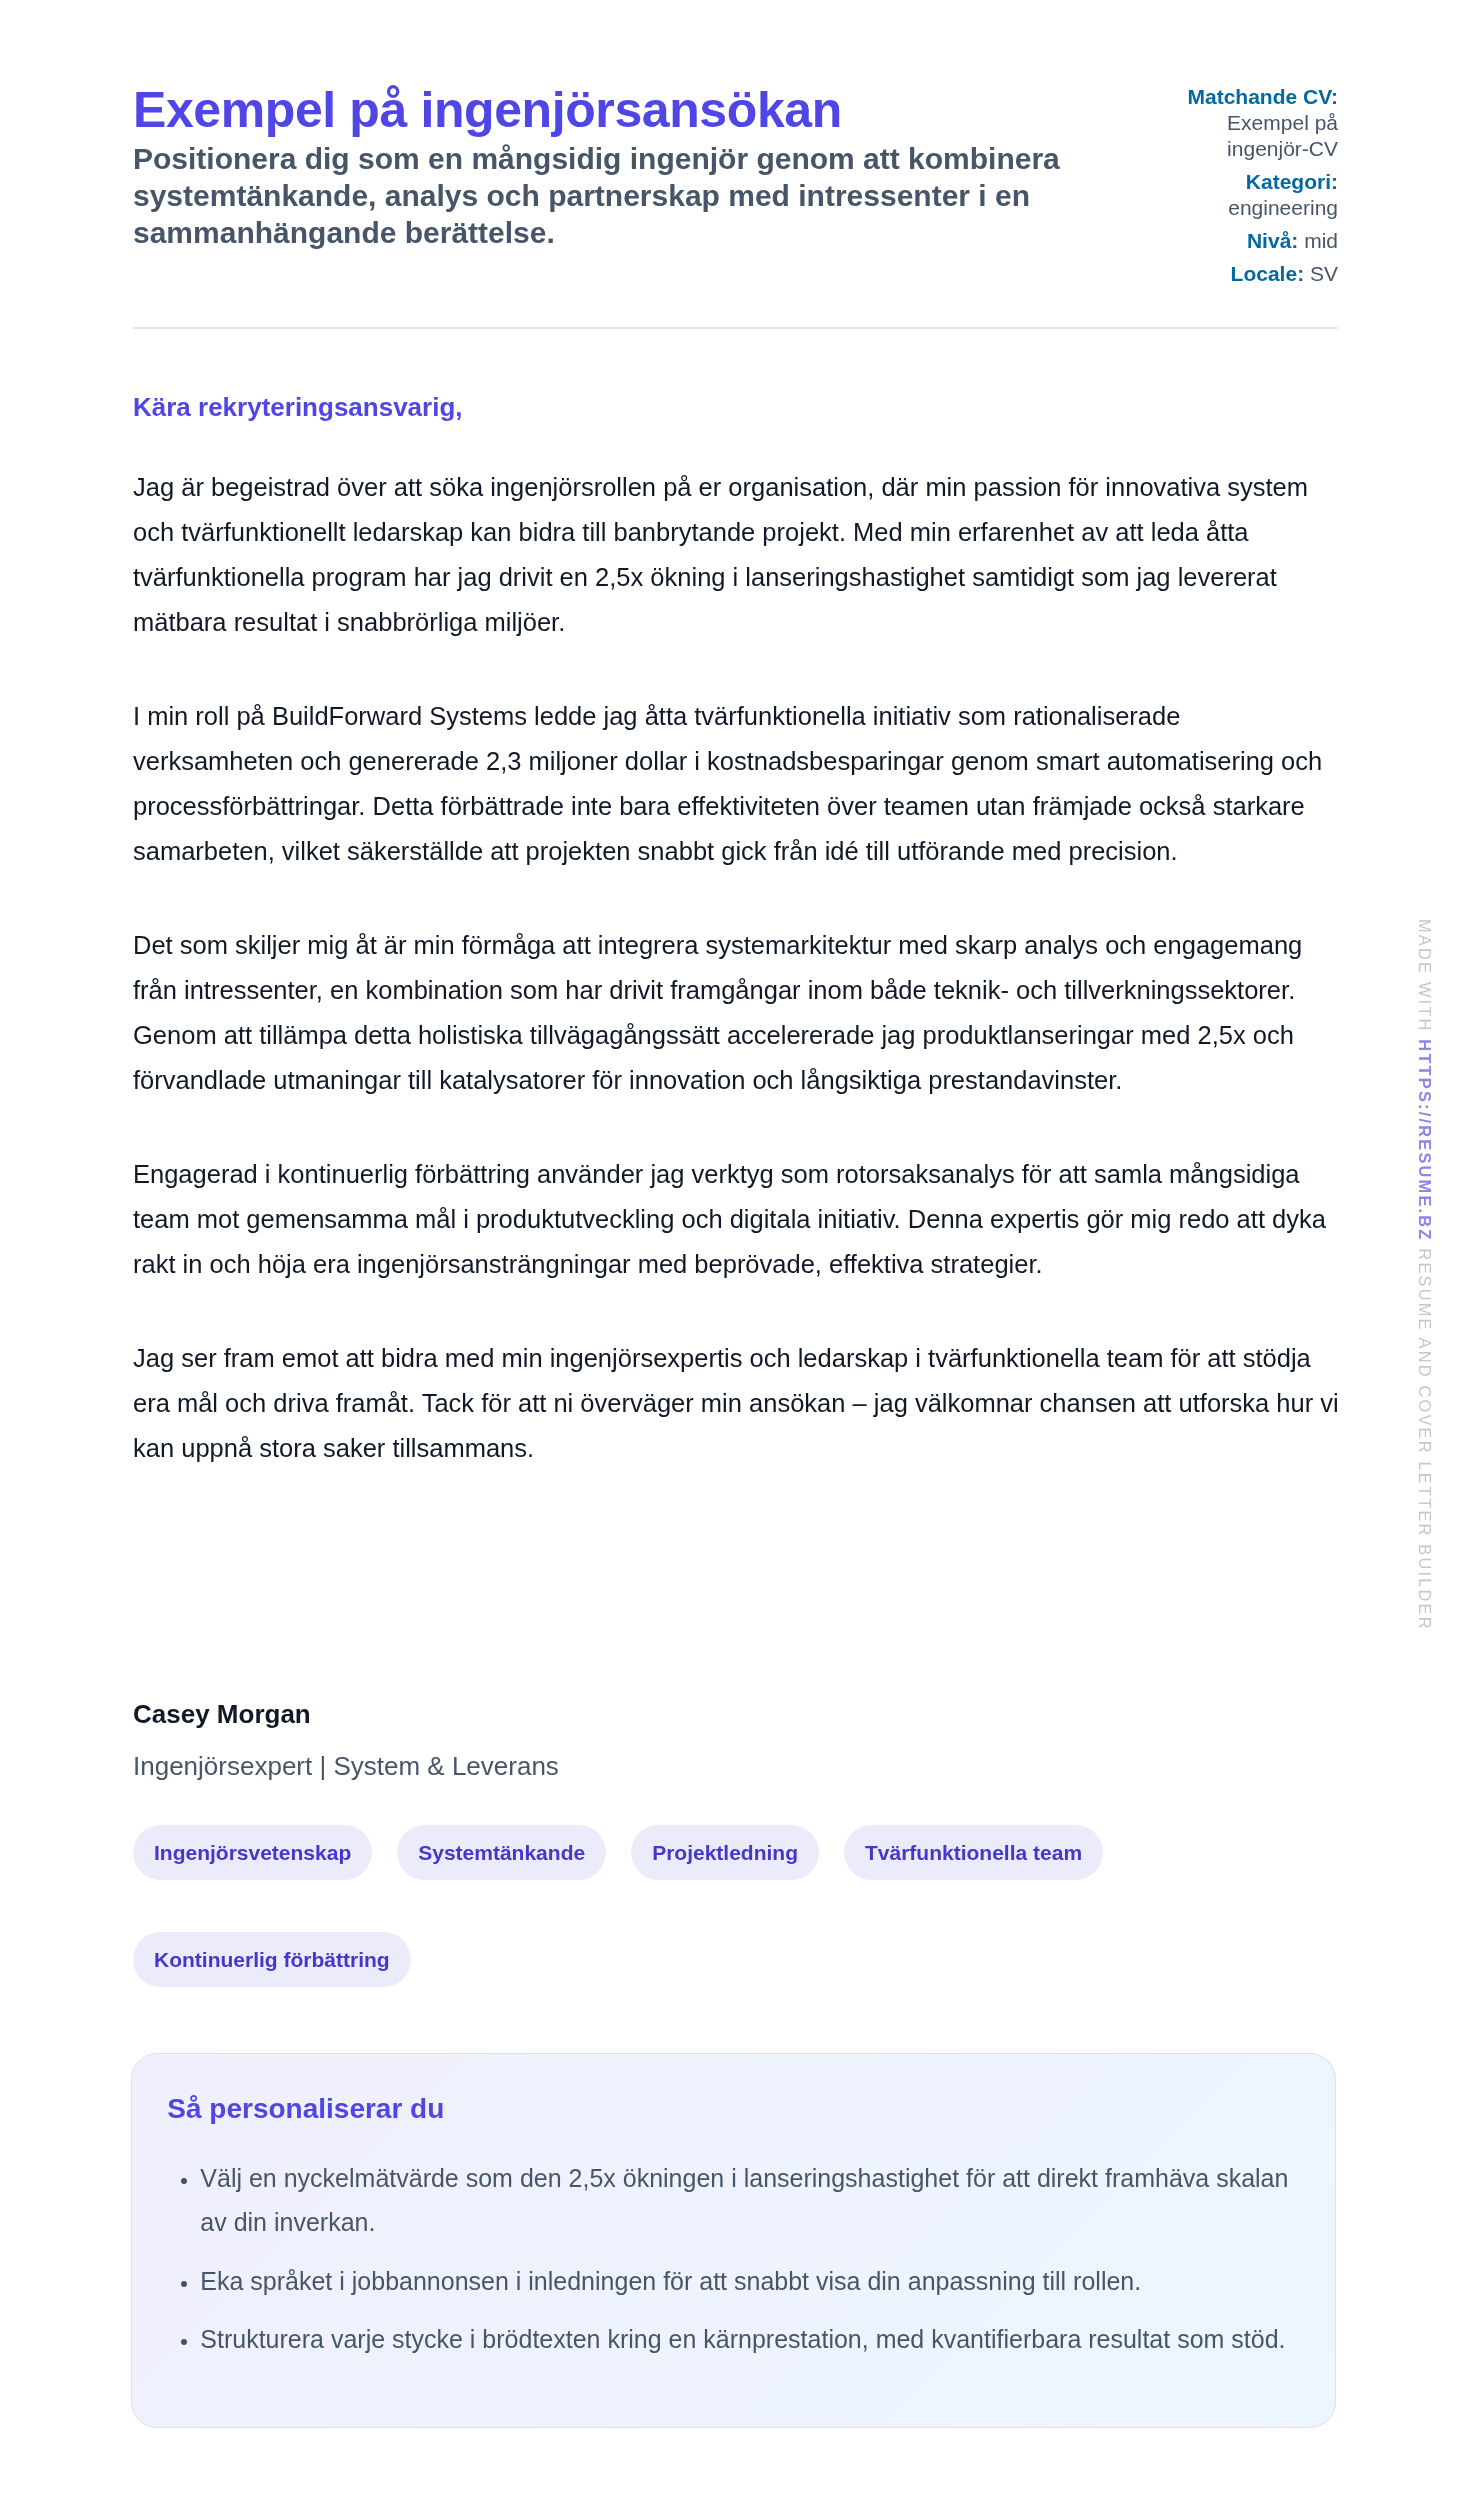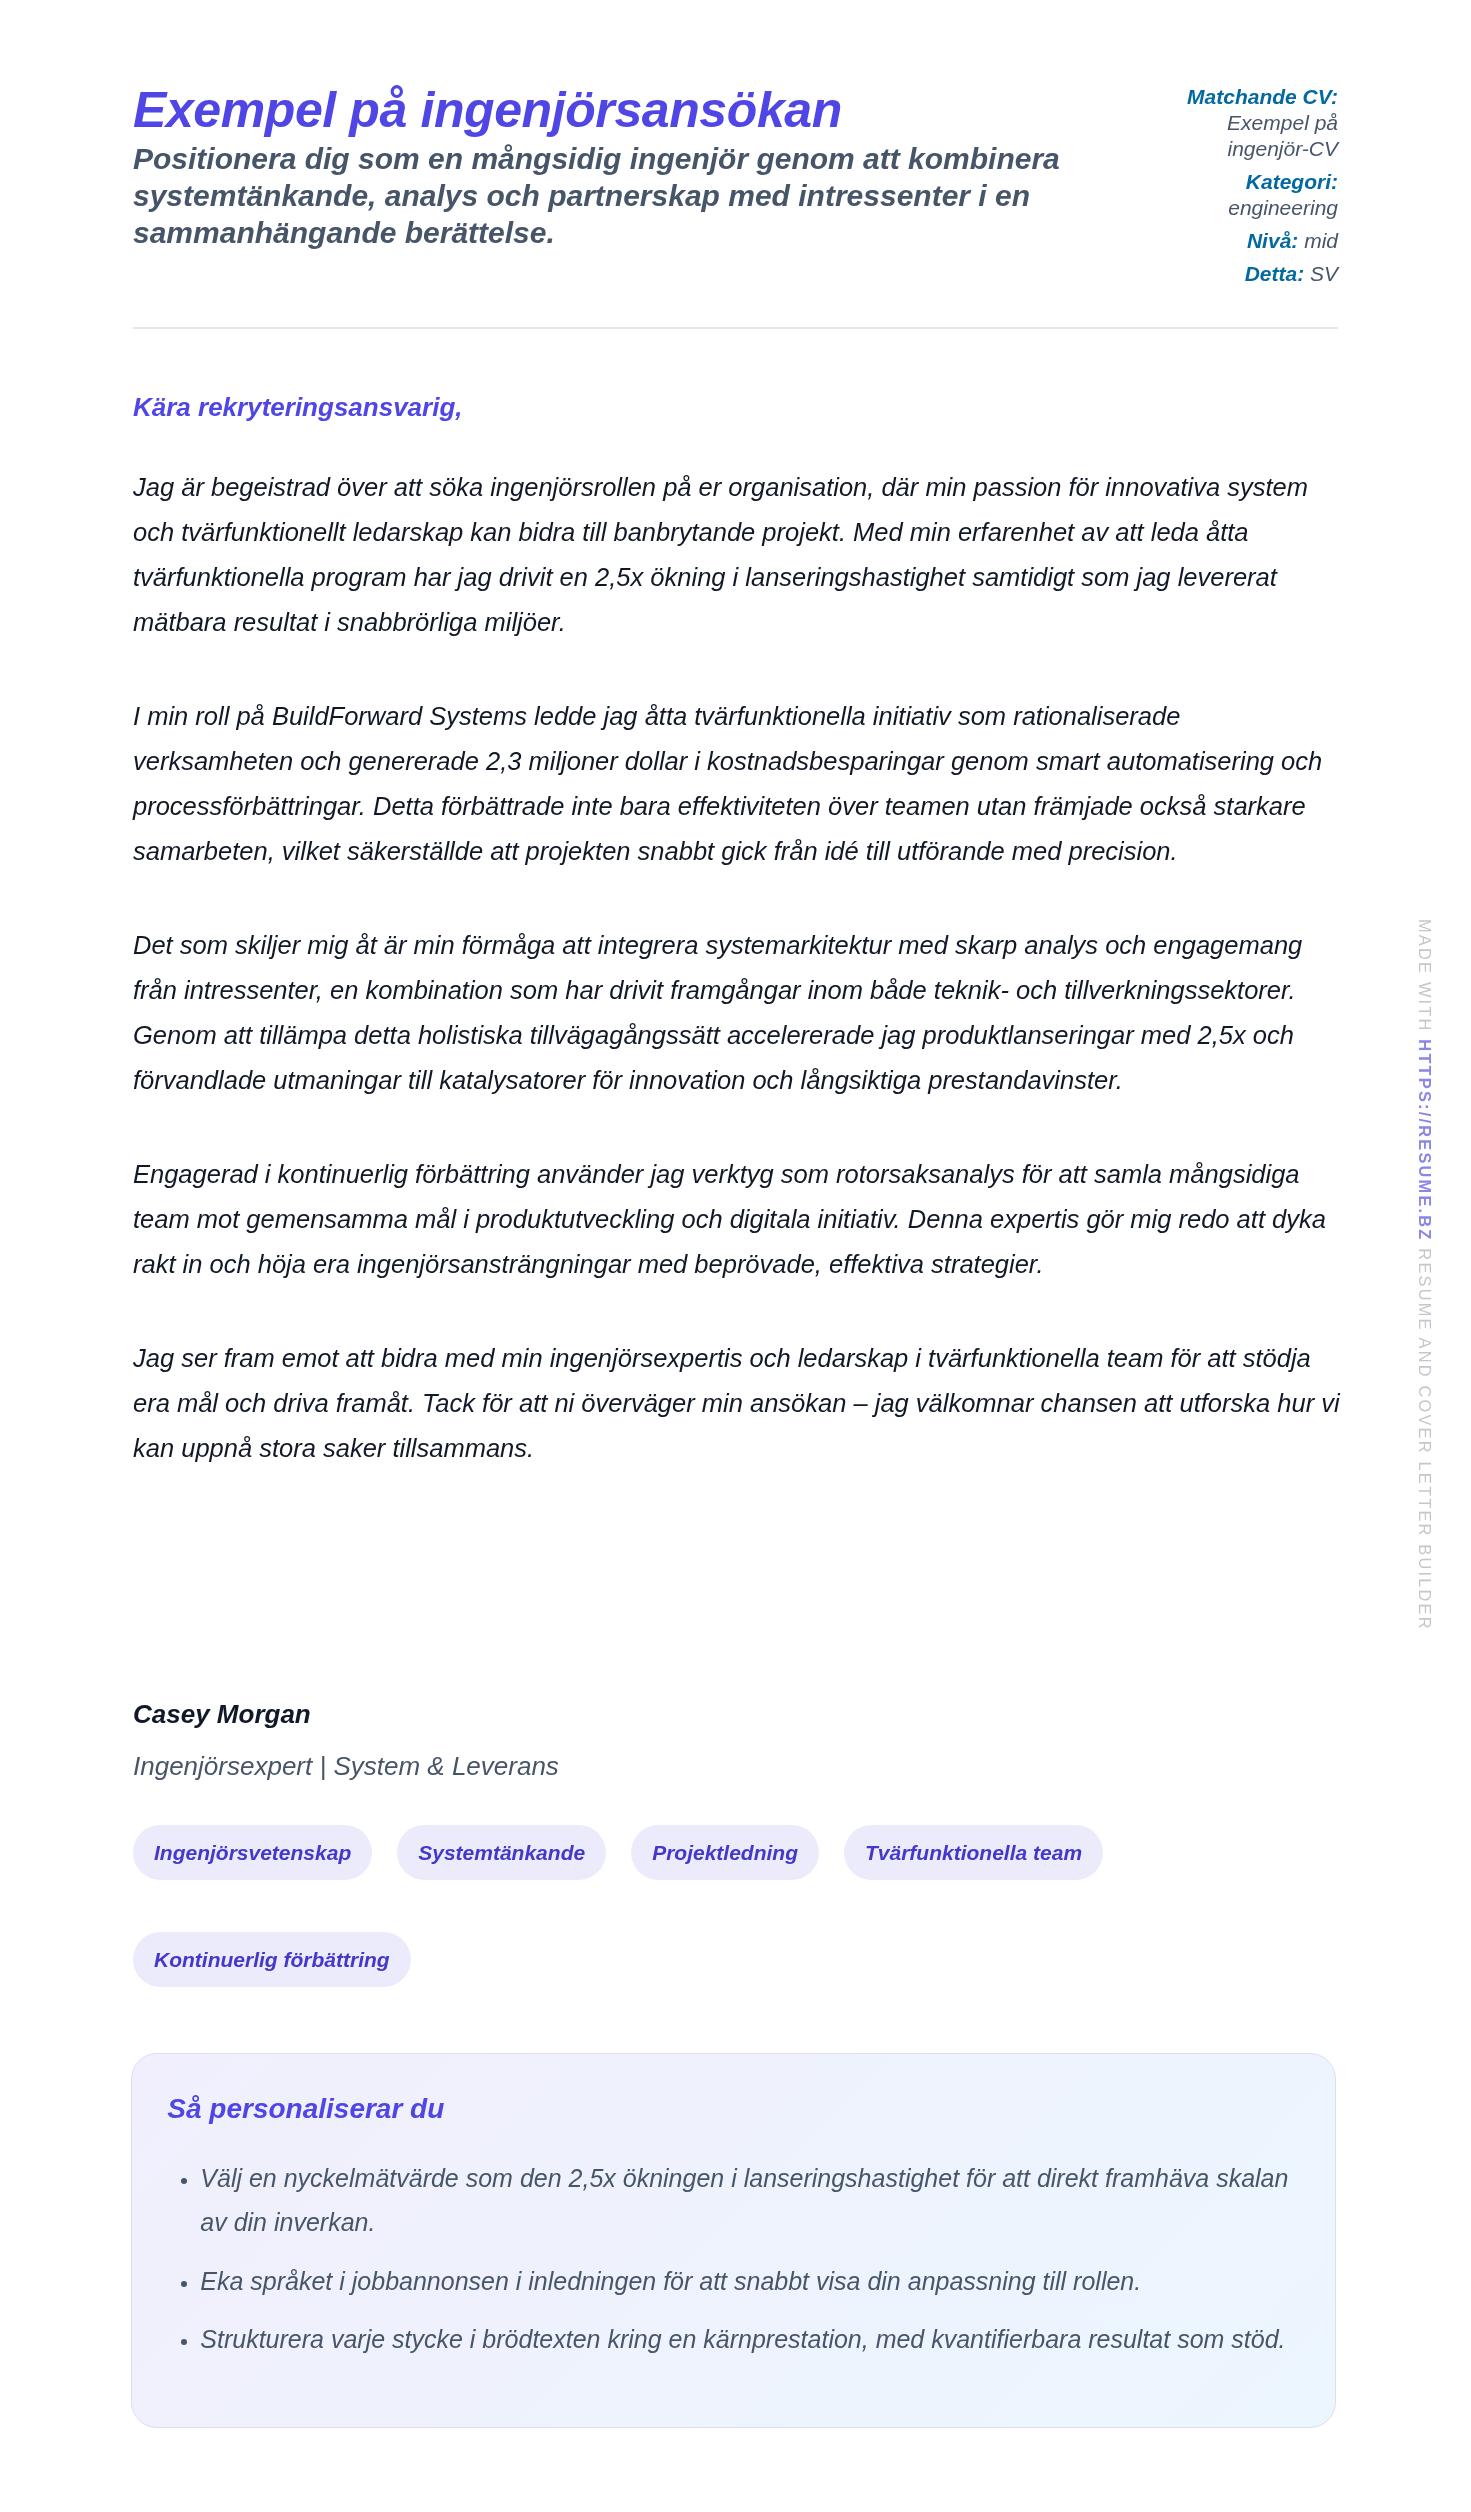--- a/index.html
+++ b/index.html
@@ -1,21 +1,21 @@
 <!DOCTYPE html>
 <html style="font-size:14px"><head>
 <meta charset="utf-8">
 <style>
   html, body { margin: 0; padding: 0; background: #ffffff; }
   body {
     width: 1472px; height: 2512px; position: relative; overflow: hidden;
     font-family: "Liberation Sans", "DejaVu Sans", sans-serif;
     color: #111827;
   }
-  .page { position: absolute; left: 133px; top: 0; width: 1205px; font-style: italic; }
+  .page { position: absolute; left: 133px; top: 0; width: 1205px; }
   .header { position: relative; height: 329px; }
   .title {
     position: absolute; left: 0; top: 80px; margin: 0;
     font-size: 50px; font-weight: 700; color: #4f46e5; letter-spacing: -0.4px;
     line-height: 61px;
   }
   .subtitle {
     position: absolute; left: 0; top: 140px; width: 1004px; margin: 0;
     font-size: 30px; font-weight: 700; color: #475569; line-height: 37px;
   }
@@ -83,21 +83,21 @@
       </div>
       <div class="row">
         <span class="label">Kategori:</span>
         <span class="value">engineering</span>
       </div>
       <div class="row">
         <span class="label">Nivå:</span>
         <span class="value">mid</span>
       </div>
       <div class="row">
-        <span class="label">Detta:</span>
+        <span class="label">Locale:</span>
         <span class="value">SV</span>
       </div>
     </div>
     <div class="divider"></div>
   </div>
 
   <p class="greeting">Kära rekryteringsansvarig,</p>
 
   <div class="body">
     <p>Jag är begeistrad över att söka ingenjörsrollen på er organisation, där min passion för innovativa system och tvärfunktionellt ledarskap kan bidra till banbrytande projekt. Med min erfarenhet av att leda åtta tvärfunktionella program har jag drivit en 2,5x ökning i lanseringshastighet samtidigt som jag levererat mätbara resultat i snabbrörliga miljöer.</p>

